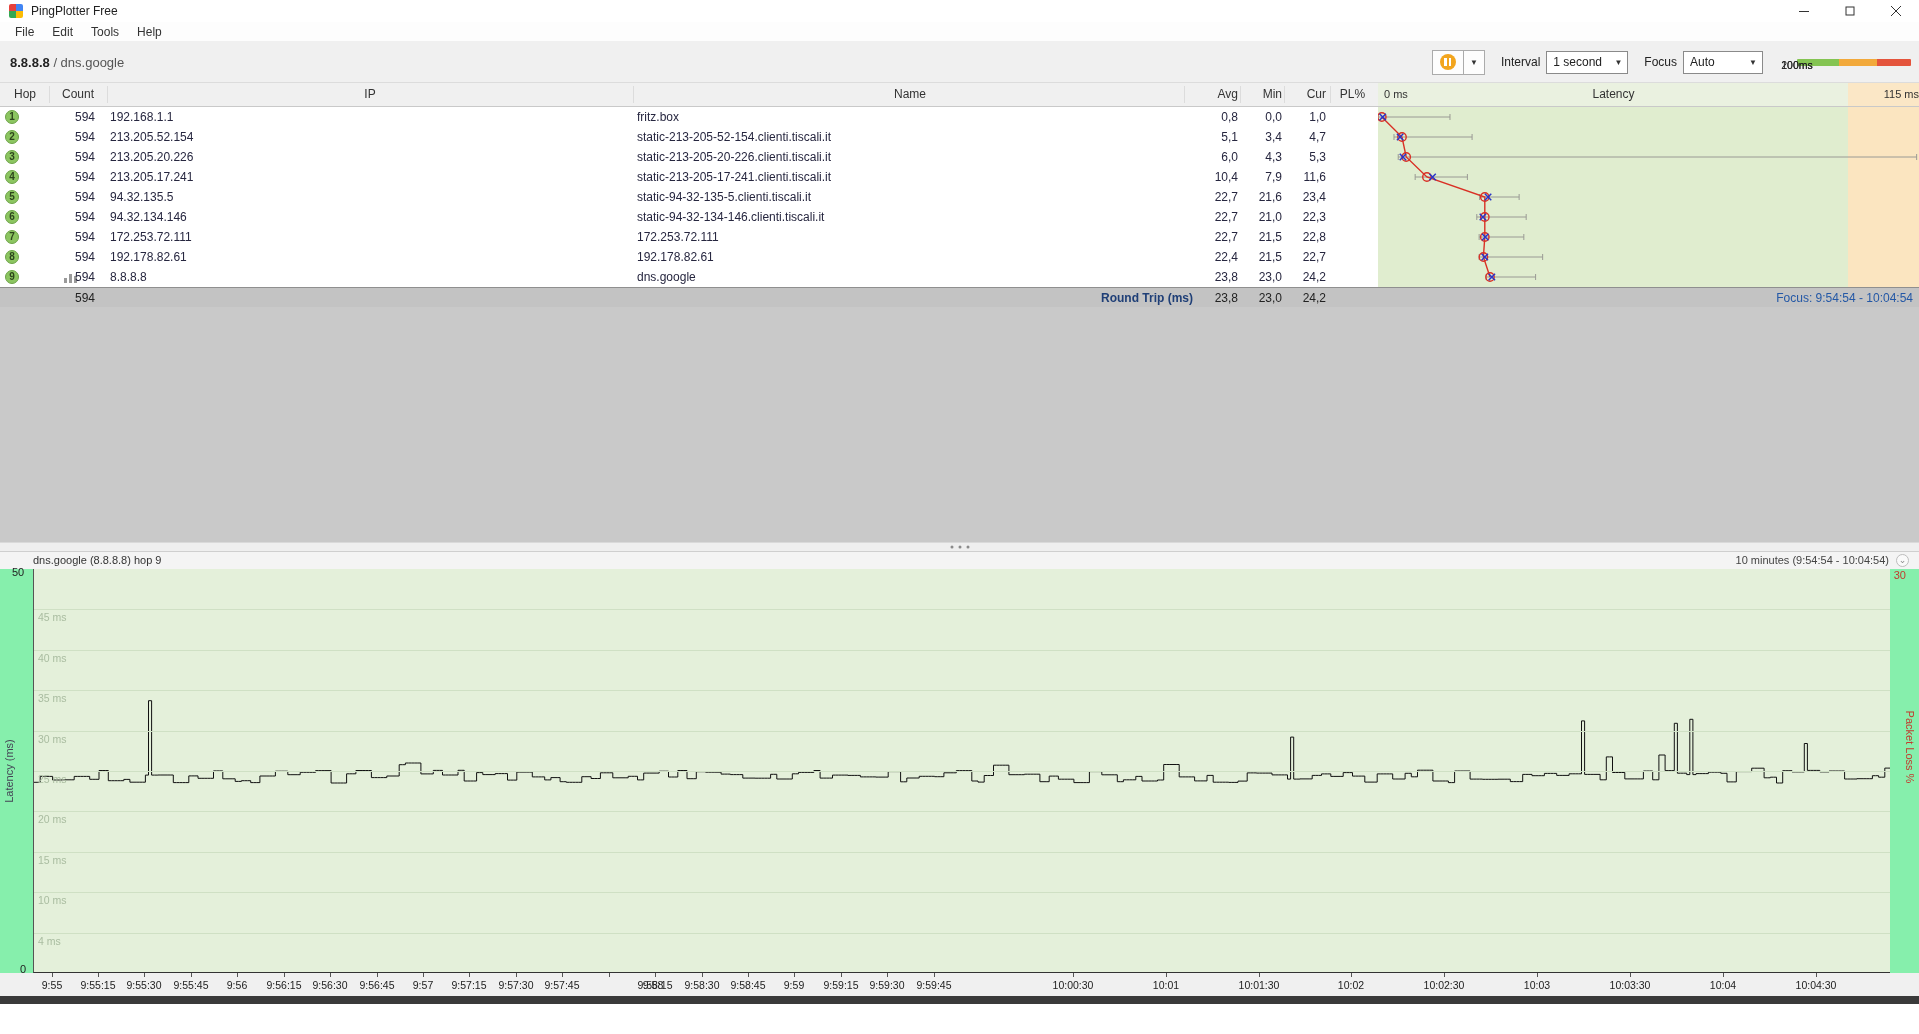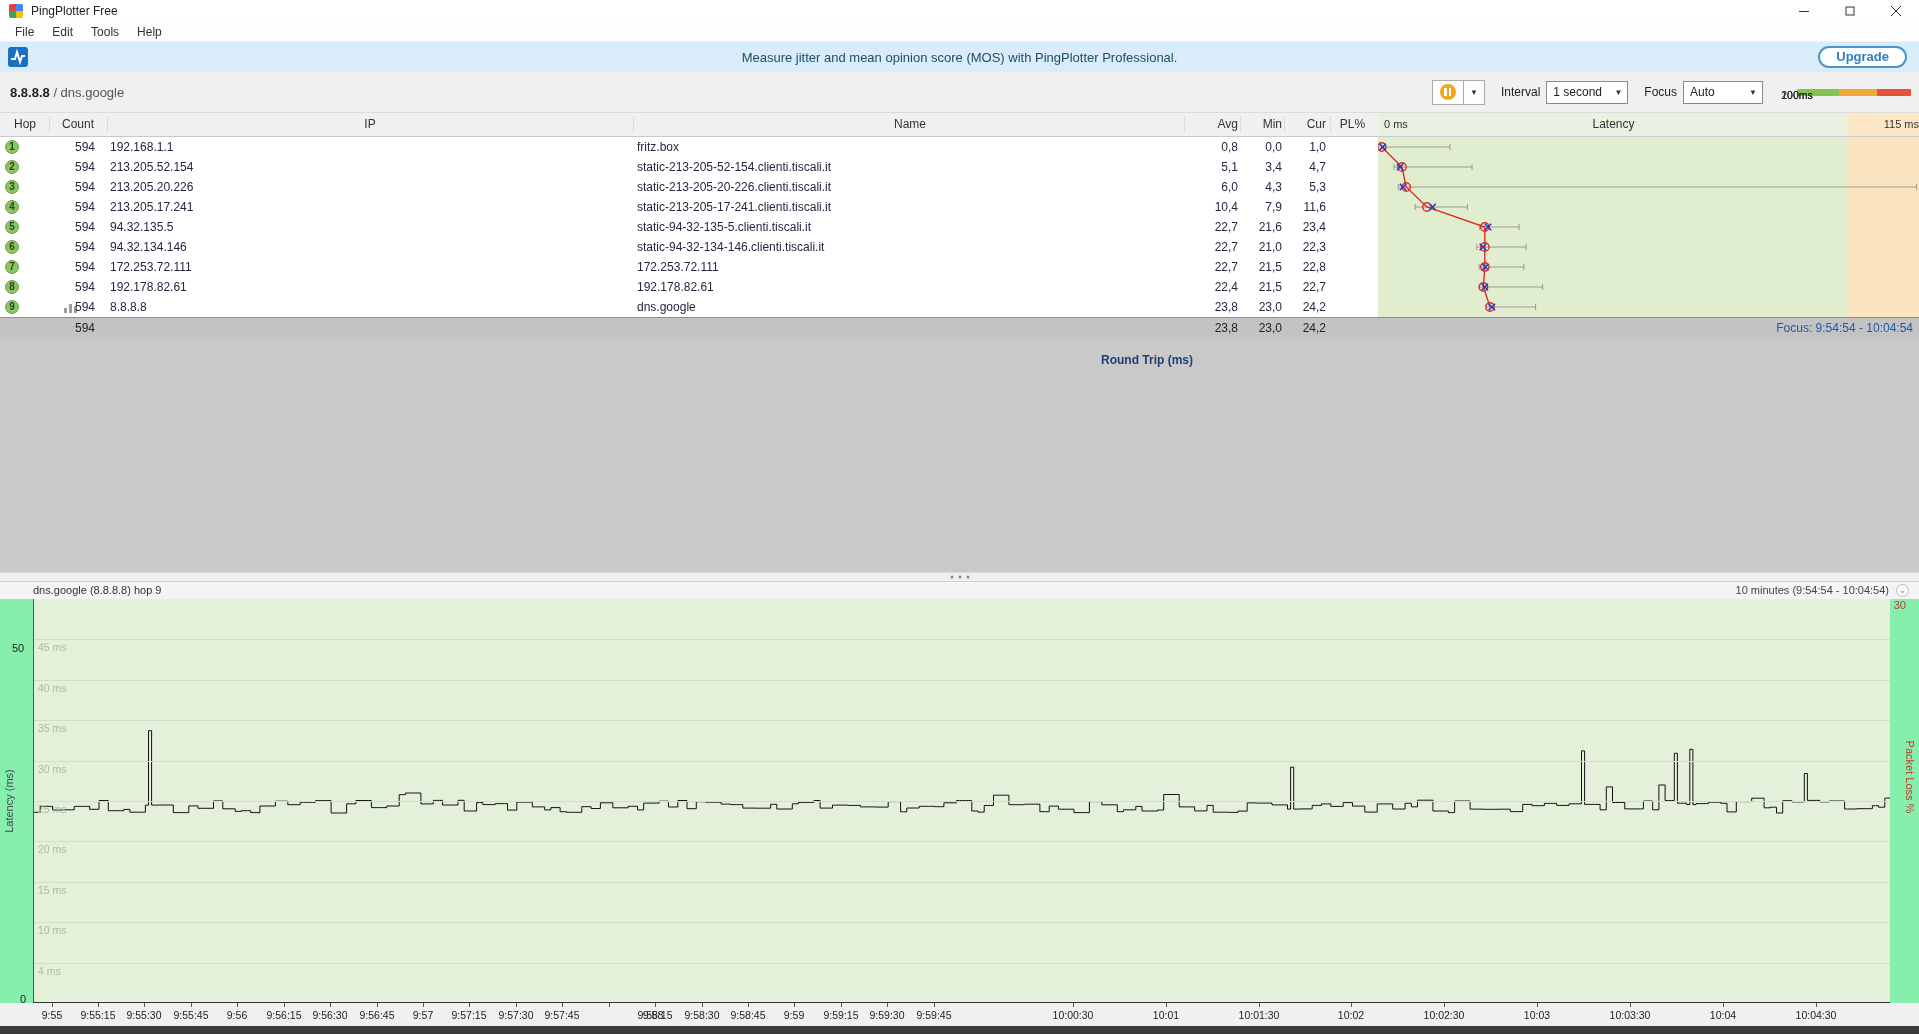--- a/index.html
+++ b/index.html
@@ -73,39 +73,39 @@
   .c-min { left:1242px; width:40px; text-align:right; }
   .c-cur { left:1286px; width:40px; text-align:right; }
   .c-pl  { left:1330px; width:45px; text-align:right; }
   .hopc { position:absolute; left:5px; top:3px; width:14px; height:14px; border-radius:50%; background:#8cc561; border:1px solid #6da348; font-size:10px; font-weight:bold; color:#2c451c; text-align:center; line-height:12px; }
   .gicon { position:absolute; left:64px; top:6px; width:16px; height:10px; display:flex; align-items:flex-end; gap:2px; }
   .gicon i { width:3px; background:#9a9a9a; display:block; }
   .gicon i:nth-child(1){height:5px;} .gicon i:nth-child(2){height:9px;} .gicon i:nth-child(3){height:7px;}
 
   .summaryrow { position:relative; height:20px; background:#c3c3c3; border-top:1px solid #8f8f8f; }
   .summaryrow .cell { color:#222; }
-  .c-rtlabel { left:950px; width:243px; text-align:right; font-weight:bold; color:#1f3f77 !important;margin-top:32px; }
+  .c-rtlabel { left:950px; width:243px; text-align:right; font-weight:bold; color:#1f3f77 !important; }
   .c-focus { right:6px; color:#2458a6 !important; }
 
   .grayarea { height:235px; background:#c9c9c9; }
   .splitter { position:relative; height:10px; background:#efefef; border-top:1px solid #dadada; border-bottom:1px solid #cfcfcf; cursor:row-resize; }
   .splitter .dots { position:absolute; left:50%; top:50%; transform:translate(-50%,-50%); display:flex; gap:5px; }
   .splitter .dots i { width:3px; height:3px; border-radius:50%; background:#8a8a8a; display:block; }
 
   
   .graphpanel { position:relative; height:452px; background:#86efac; }
   .gheader { position:relative; height:17px; background:#f4f4f4; }
   .gtitle { position:absolute; left:33px; top:2px; font-size:11px; color:#333; }
   .grange { position:absolute; right:30px; top:2px; font-size:11px; color:#444; }
   .gchev { position:absolute; right:10px; top:2px; width:13px; height:13px; border:1px solid #bdbdbd; border-radius:50%; color:#8a8a8a; font-size:9px; line-height:11px; text-align:center; background:#fafafa; cursor:pointer; }
   .gplotwrap { position:relative; height:404px; }
   .plotbox { position:absolute; left:33px; top:0; width:1857px; height:404px; background:#e4f0da; border-left:1px solid #555; border-bottom:1px solid #333; overflow:hidden; }
   .gline { position:absolute; left:0; right:0; height:1px; background:#cfe0c4; }
   .glabel { position:absolute; left:4px; font-size:10.5px; color:#a9bca0; }
-  .ylab-top { position:absolute; left:12px; top:-3px; font-size:11px; color:#222;margin-top:46px; }
+  .ylab-top { position:absolute; left:12px; top:-3px; font-size:11px; color:#222; }
   .ylab-bot { position:absolute; left:20px; bottom:-2px; font-size:11px; color:#222; }
   .ylab-right { position:absolute; right:13px; top:0px; font-size:11px; color:#c23b2e; }
   .yaxisname { position:absolute; left:3px; top:50%; transform:translateY(-50%) rotate(180deg); writing-mode:vertical-rl; font-size:11px; color:#445; }
   .paxisname { position:absolute; right:3px; top:44%; transform:translateY(-50%); writing-mode:vertical-rl; font-size:11px; color:#c23b2e; }
   .gxaxis { position:relative; height:23px; background:#f0f0f0; }
   .xtick { position:absolute; top:0; width:1px; height:4px; background:#555; }
   .xlabel { position:absolute; top:6px; transform:translateX(-50%); font-size:10.5px; color:#222; white-space:nowrap; }
   .bottomstrip { height:8px; background:#3a3a3a; }
   svg.overlay { position:absolute; left:0; top:0; }
 </style>
@@ -141,29 +141,20 @@
     </span>
   </div>
 
   <div class="menubar">
       <span class="menuitem">File</span>
       <span class="menuitem">Edit</span>
       <span class="menuitem">Tools</span>
       <span class="menuitem">Help</span>
     </div>
 
-  <div class="banner">
-    <span class="bannerlogo">
-      <svg width="20" height="20" viewBox="0 0 20 20">
-          <polyline points="3,12 7,12 9,5 12,15 14,9 17,9" fill="none" stroke="#fff" stroke-width="2"></polyline>
-        </svg>
-    </span>
-    <span class="bannermsg">Measure jitter and mean opinion score (MOS) with PingPlotter Professional.</span>
-    <button class="upgradebtn">Upgrade</button>
-  </div>
 
   <div class="targetbar">
     <span class="targettext"><b>8.8.8.8</b><span> / dns.google</span></span>
     <span class="rightctrls">
       <span class="pausegroup">
         <span class="pausebtn">
             <span class="pausecircle">
               <i></i>
               <i></i>
             </span>

